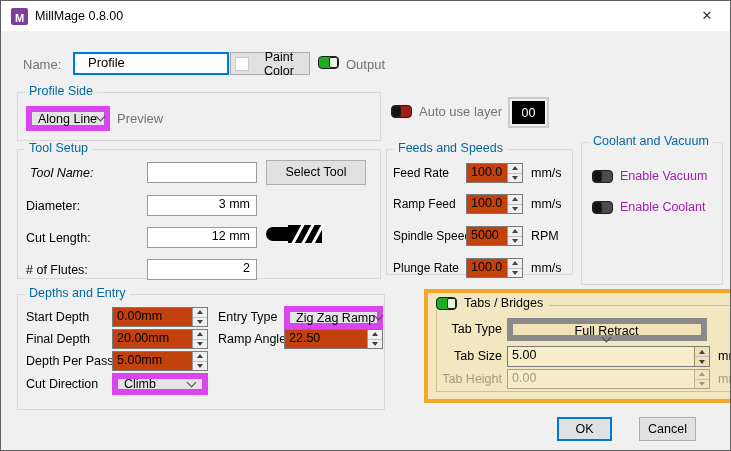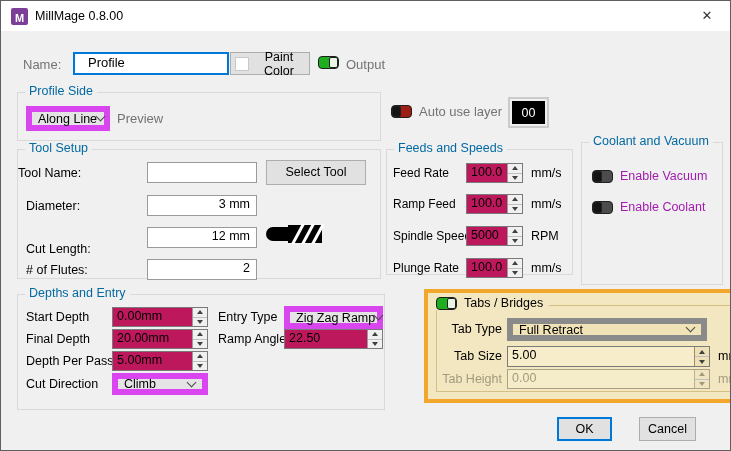--- a/index.html
+++ b/index.html
@@ -14,21 +14,21 @@
   .close-btn{position:absolute;right:0;top:0;width:46px;height:30px;text-align:center;color:#333;cursor:pointer;}
   .close-btn::after{content:"✕";font-size:13px;line-height:30px;}
   
   .lbl{font-size:12.5px;color:#000;white-space:nowrap;}
   .lbl13{font-size:13px;color:#737373;white-space:nowrap;}
   .gray{color:#a21caf;}
   .groupbox{position:absolute;border:1px solid #d9d9d9;}
   .gb-label{position:absolute;top:-9px;left:7px;background:#f0f0f0;padding:0 4px;font-size:12.5px;color:#0369a1;white-space:nowrap;}
   .tinput{position:absolute;background:#fff;border:1px solid #9a9a9a;font-size:12.5px;text-align:right;padding:1px 6px 0 4px;overflow:hidden;white-space:nowrap;}
   .btn{position:absolute;background:#e1e1e1;border:1px solid #adadad;font-size:12.5px;text-align:center;cursor:pointer;}
-  .spin{position:absolute;display:flex;background:#be185d;border:1px solid #7a7a7a;}
+  .spin{position:absolute;display:flex;background:#c2410c;border:1px solid #7a7a7a;}
   .spin .val{flex:1;font-size:12.5px;padding:1px 3px 0 4px;overflow:hidden;white-space:nowrap;}
   .spin .btns{width:15px;border-left:1px solid #9a9a9a;display:flex;flex-direction:column;background:#f0f0f0;}
   .spin .btns span{flex:1;display:flex;align-items:center;justify-content:center;cursor:pointer;}
   .spin .btns .sp-up{border-bottom:1px solid #c0c0c0;}
   .sp-up::after{content:"";border-left:3px solid transparent;border-right:3px solid transparent;border-bottom:4px solid #404040;}
   .sp-dn::after{content:"";border-left:3px solid transparent;border-right:3px solid transparent;border-top:4px solid #404040;}
   .combo{position:absolute;display:flex;align-items:center;justify-content:space-between;background:#e4e4e4;border:6px solid #d946ef;padding:0 7px 0 6px;font-size:12.5px;cursor:pointer;white-space:nowrap;}
   .chev{width:7px;height:7px;border-left:1.6px solid #4a4a4a;border-bottom:1.6px solid #4a4a4a;transform:rotate(-45deg);margin-top:-4px;flex:none;}
   .toggle{position:absolute;width:21px;height:13px;border:1px solid #1f1f1f;border-radius:4px;cursor:pointer;}
   .toggle .knob{position:absolute;top:0px;width:9px;height:11px;border-radius:2px;border:1px solid #1f1f1f;}
@@ -91,28 +91,28 @@
   <div class="toggle tg-red" style="left:390px;top:104px;">
       <span class="knob"></span>
     </div>
   <span class="abs lbl13" style="left:418px;top:103px;">Auto use layer</span>
   <div class="layer-outer" style="left:507px;top:96px;width:41px;height:31px;">
     <div class="layer-inner">00</div>
   </div>
 
   <div class="groupbox" style="left:16px;top:148px;width:364px;height:130px;">
     <span class="gb-label">Tool Setup</span>
-    <span class="abs lbl" style="left:0;top:16px;">Tool Name:</span>
+    <span class="abs lbl" style="left:12px;top:16px;font-style:italic;">Tool Name:</span>
     <div class="tinput" style="left:129px;top:12px;width:110px;height:21px;"></div>
     <div class="btn" style="left:248px;top:10px;width:100px;height:25px;line-height:23px;">Select Tool</div>
 
     <span class="abs lbl" style="left:8px;top:49px;">Diameter:</span>
     <div class="tinput" style="left:129px;top:45px;width:110px;height:21px;">3 mm</div>
 
-    <span class="abs lbl" style="left:8px;top:81px;margin-top:11px;">Cut Length:</span>
+    <span class="abs lbl" style="left:8px;top:81px;">Cut Length:</span>
     <div class="tinput" style="left:129px;top:77px;width:110px;height:21px;">12 mm</div>
     <svg class="abs" style="left:248px;top:74px;" width="58" height="20" viewBox="0 0 58 20">
       <rect x="0" y="3" width="30" height="14" rx="7" fill="#000"></rect>
       <rect x="22" y="1" width="34" height="18" fill="#000"></rect>
       <g stroke="#fff" stroke-width="3">
         <line x1="25" y1="23" x2="39" y2="-3"></line>
         <line x1="35" y1="23" x2="49" y2="-3"></line>
         <line x1="45" y1="23" x2="59" y2="-3"></line>
       </g>
     </svg>
@@ -232,21 +232,21 @@
   <div class="hl" style="left:388px;top:288px;width:332px;height:114px;">
     <div class="hl-gb" style="left:8px;top:12px;width:310px;height:87px;"></div>
     <div class="hl-label-wrap" style="left:6px;top:3px;">
       <span class="toggle tg-green" style="position:relative;display:inline-block;">
           <span class="knob"></span>
         </span>
       <span class="lbl">Tabs / Bridges</span>
     </div>
 
     <span class="abs lbl" style="left:4px;top:29px;width:70px;text-align:right;">Tab Type</span>
-    <div class="combo cream" style="left:79px;top:25px;width:200px;height:23px;">
+    <div class="combo cream" style="left:79px;top:25px;width:200px;height:23px;flex-direction:column;">
       <span>Full Retract</span>
       <span class="chev"></span>
     </div>
 
     <span class="abs lbl" style="left:4px;top:56px;width:70px;text-align:right;">Tab Size</span>
     <div class="spin cream" style="left:79px;top:53px;width:203px;height:21px;">
       <span class="val">5.00</span>
       <span class="btns">
           <span class="sp-up"></span>
           <span class="sp-dn"></span>

